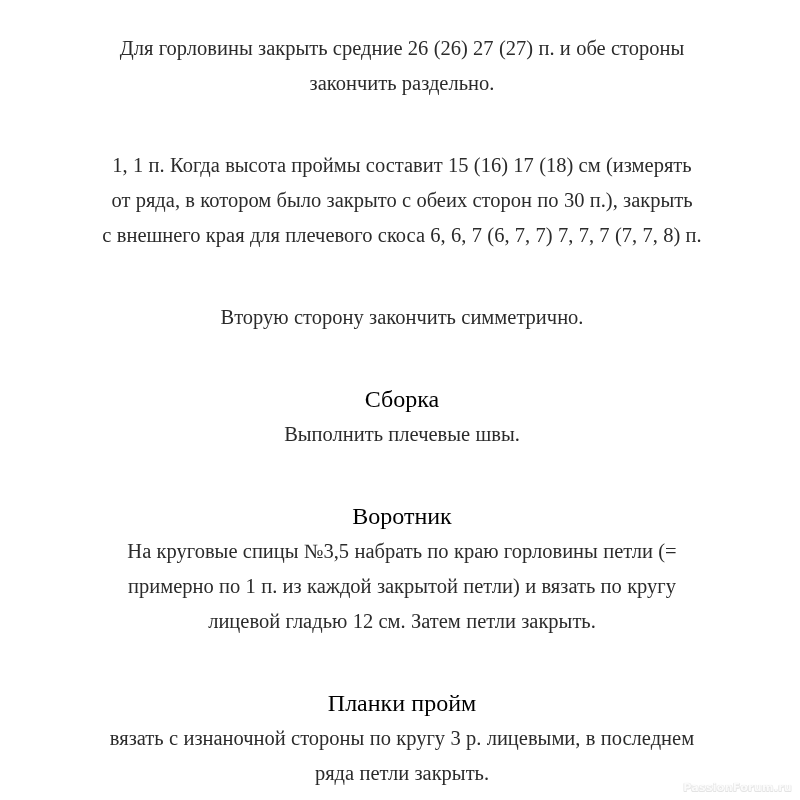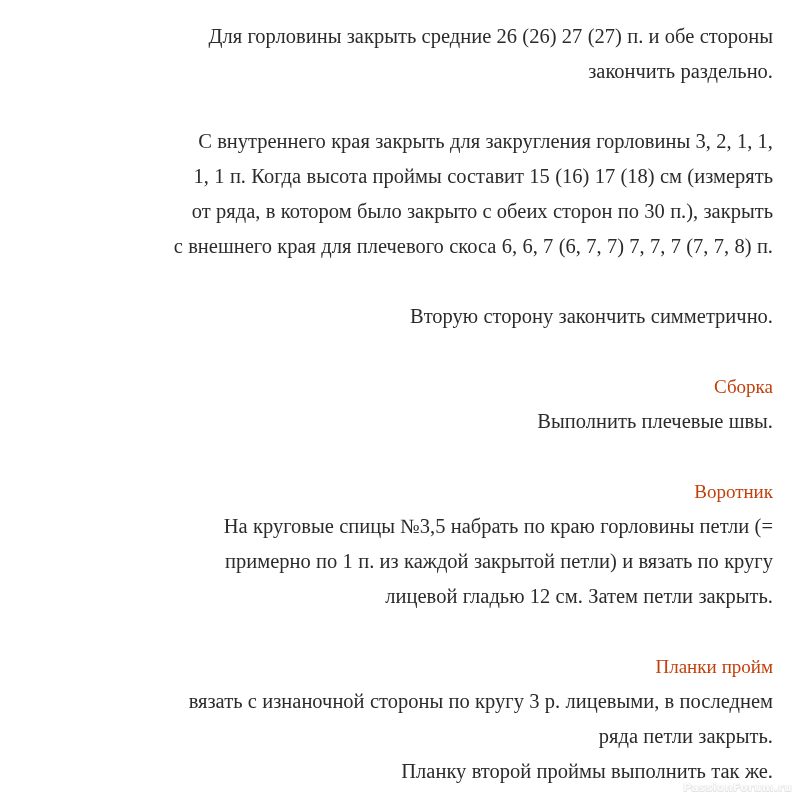--- a/index.html
+++ b/index.html
@@ -29,42 +29,42 @@
     position: absolute;
     left: 31px;
     top: 19px;
     width: 742px;
   }
 
   
   .para {
     font-size: 20.5px;
     line-height: 35px;
-    text-align: right;
+    text-align: center;
     color: #2b2b2b;
-    margin: 0 0 0 0;
+    margin: 12px 0 0 0;
     letter-spacing: 0.0px;
     word-spacing: 0.2px;
   }
 
   
   .gap-line {
     height: 35px;
   }
 
   .line {
     display: block;
     white-space: pre;
   }
 
   
   .heading {
-    font-size: 19px;
+    font-size: 24px;
     line-height: 35px;
-    color: #c2410c;
+    color: #000000;
     display: block;
     white-space: pre;
   }
 
   
   .watermark {
     position: absolute;
     right: 8px;
     bottom: 6px;
     font-family: "DejaVu Sans", "Liberation Sans", sans-serif;
@@ -92,21 +92,20 @@
   <div class="content">
 
     <div class="para">
       <span class="line">Для горловины закрыть средние 26 (26) 27 (27) п. и обе стороны</span>
       <span class="line">закончить раздельно.</span>
     </div>
 
     <div class="gap-line"></div>
 
     <div class="para">
-      <span class="line">С внутреннего края закрыть для закругления горловины 3, 2, 1, 1,</span>
       <span class="line">1, 1 п. Когда высота проймы составит 15 (16) 17 (18) см (измерять</span>
       <span class="line">от ряда, в котором было закрыто с обеих сторон по 30 п.), закрыть</span>
       <span class="line">с внешнего края для плечевого скоса 6, 6, 7 (6, 7, 7) 7, 7, 7 (7, 7, 8) п.</span>
     </div>
 
     <div class="gap-line"></div>
 
     <div class="para">
       <span class="line">Вторую сторону закончить симметрично.</span>
     </div>

